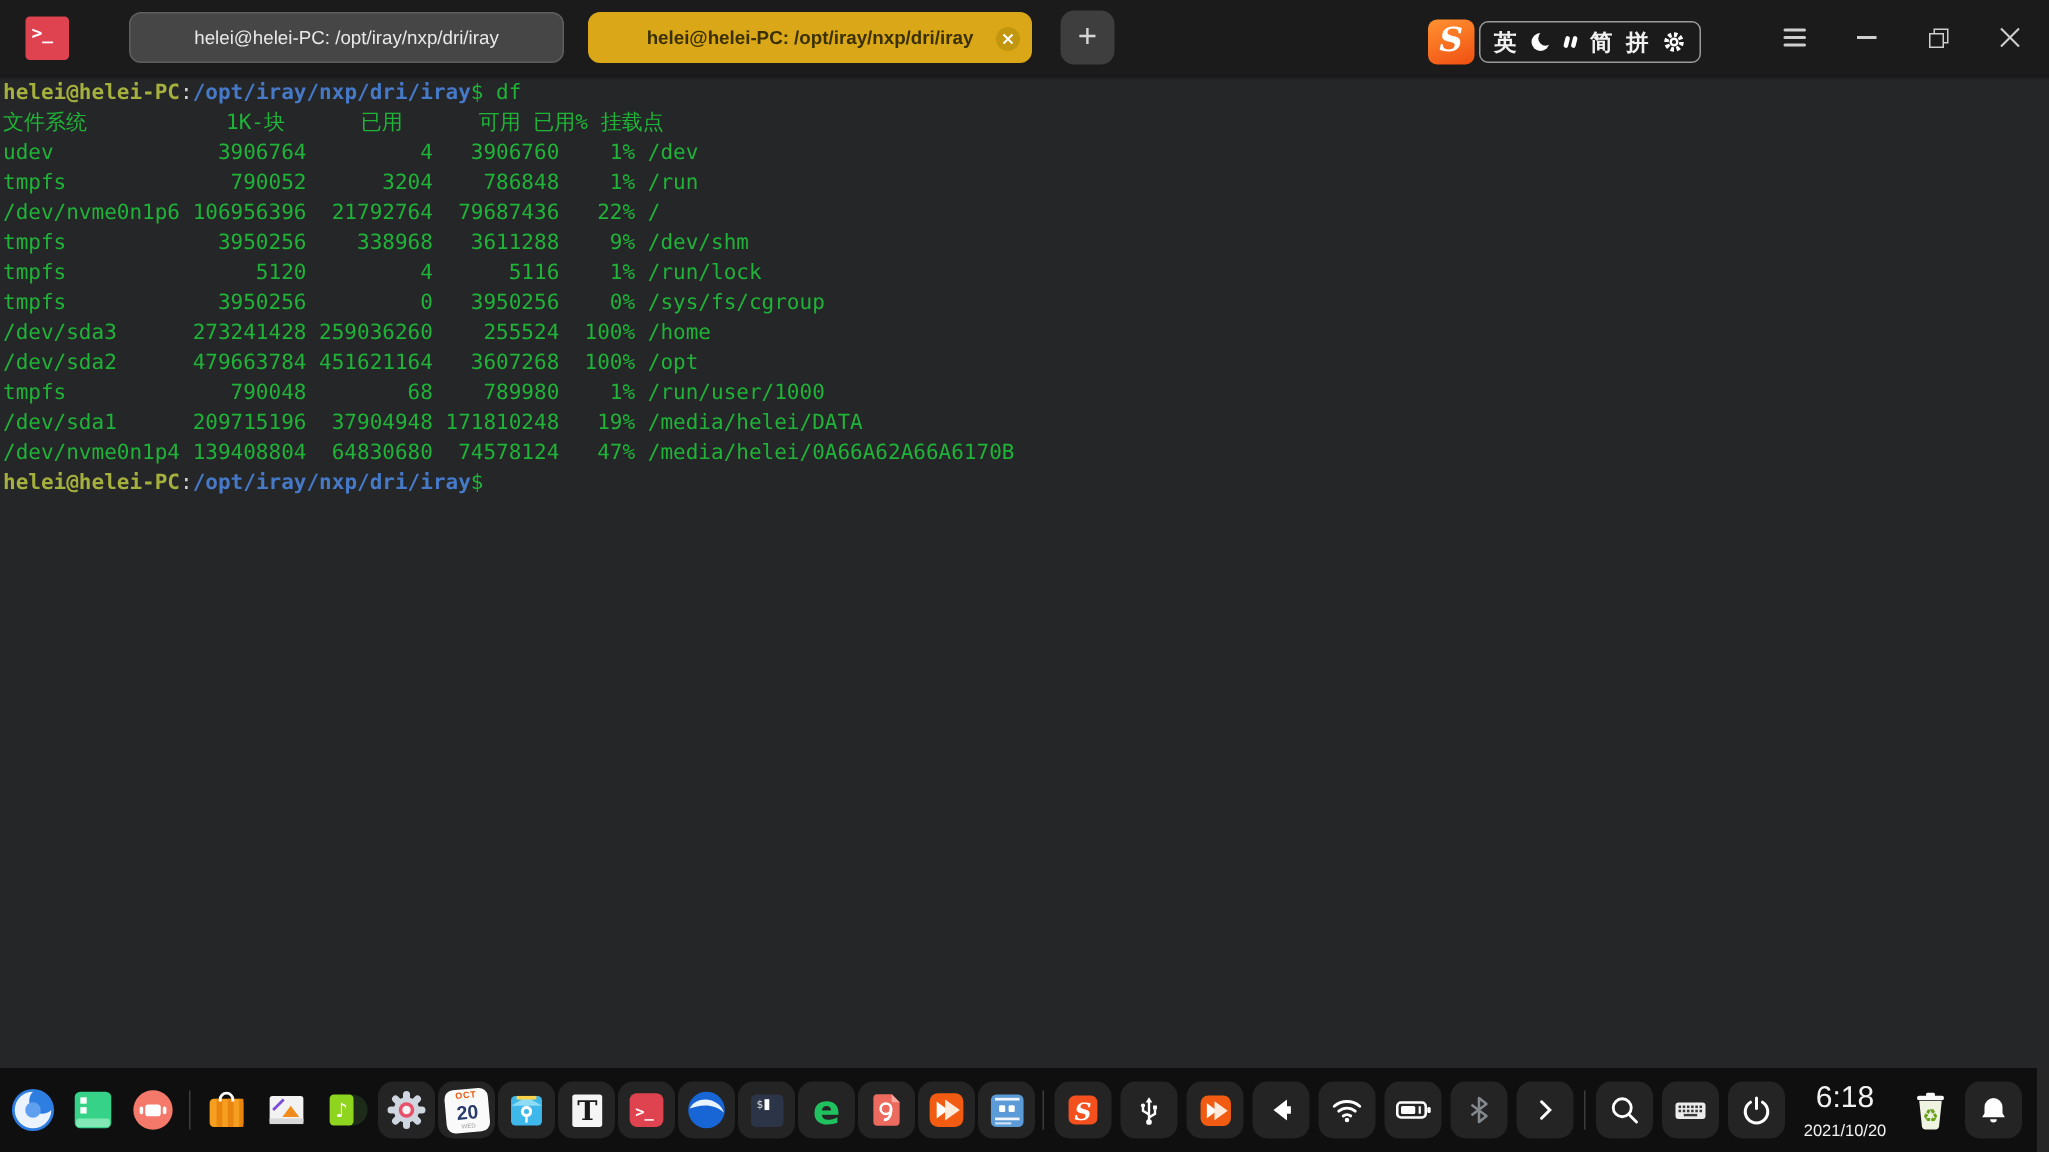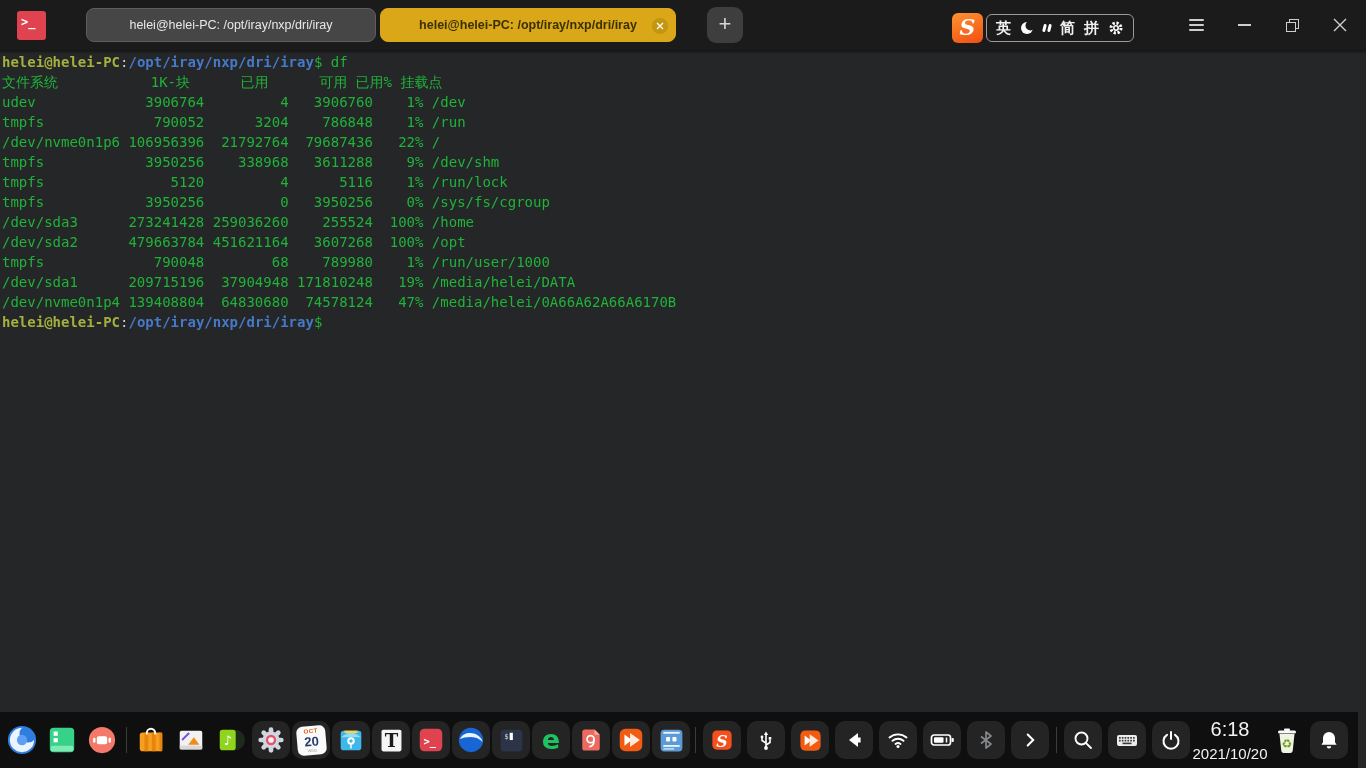--- a/index.html
+++ b/index.html
@@ -9,21 +9,21 @@
     background:#252628; font-family:"Liberation Sans", sans-serif;
   }
 
   
   .titlebar { position:absolute; top:0; left:0; width:1366px; height:50px; background:#1b1b1b; z-index:5; }
   .titlebar:after { content:""; position:absolute; left:0; right:0; top:50px; height:4px;
     background:linear-gradient(#151515, rgba(21,21,21,0)); }
   .app-logo { position:absolute; left:17px; top:11px; width:29px; height:29px; background:#e04350;
     border-radius:3px; color:#fff; font-family:"DejaVu Sans Mono", monospace; font-weight:bold;
     font-size:12px; line-height:14px; padding:4px 0 0 4px; }
-  .tabs { position:absolute; left:86px; top:8px; display:flex; gap:4px; }
+  .tabs { position:absolute; left:86px; top:8px; display:flex; gap:16px; }
   .tab { width:290px; height:34px; border-radius:8px; background:#464646; border:1px solid #5e5e5e;
     color:#e8e8e8; font-size:12.5px; display:flex; align-items:center; justify-content:center;
     position:relative; white-space:nowrap; }
   .tab.active { width:296px; background:#d9a717; border-color:#d9a717; color:#3b3000; font-weight:bold; }
   .tab .close { position:absolute; right:7px; top:9px; width:16px; height:16px; border-radius:50%;
     background:#c3960f; display:flex; align-items:center; justify-content:center; }
   .tab .close svg { display:block; }
   .newtab { position:absolute; left:707px; top:7px; width:36px; height:36px; border-radius:9px;
     background:#3e3e3e; color:#d6d6d6; font-size:22px; line-height:33px; text-align:center; }
 
@@ -63,21 +63,21 @@
   .tile { width:38px; height:38px; background:#242424; border-radius:10px;
     display:flex; align-items:center; justify-content:center; }
   .cal { width:29px; height:29px; background:#fafafa; border-radius:6px; transform:rotate(-5deg);
     display:flex; flex-direction:column; align-items:center; justify-content:center; line-height:1; }
   .cal .m { font-size:6px; font-weight:bold; color:#e8590c; letter-spacing:.5px; }
   .cal .d { font-size:13px; font-weight:bold; color:#273c6b; margin:1px 0; }
   .cal .w { font-size:4px; color:#9a9a9a; }
   .clock { width:74px; height:56px; flex:none; display:flex; flex-direction:column; align-items:center;
     justify-content:center; color:#f2f2f2; }
   .clock .t { font-size:20px; }
-  .clock .dte { font-size:15px; margin-top:4px; }
+  .clock .dte { font-size:11px; margin-top:4px; }
   .edge-strip { position:absolute; right:0; bottom:0; width:8px; height:56px; background:#262626; }
   svg { display:block; }
 </style>
 </head>
 <body>
 
 <div class="titlebar">
   <div class="app-logo">&gt;_</div>
   <div class="tabs" id="tabbar">
       <div class="tab">

